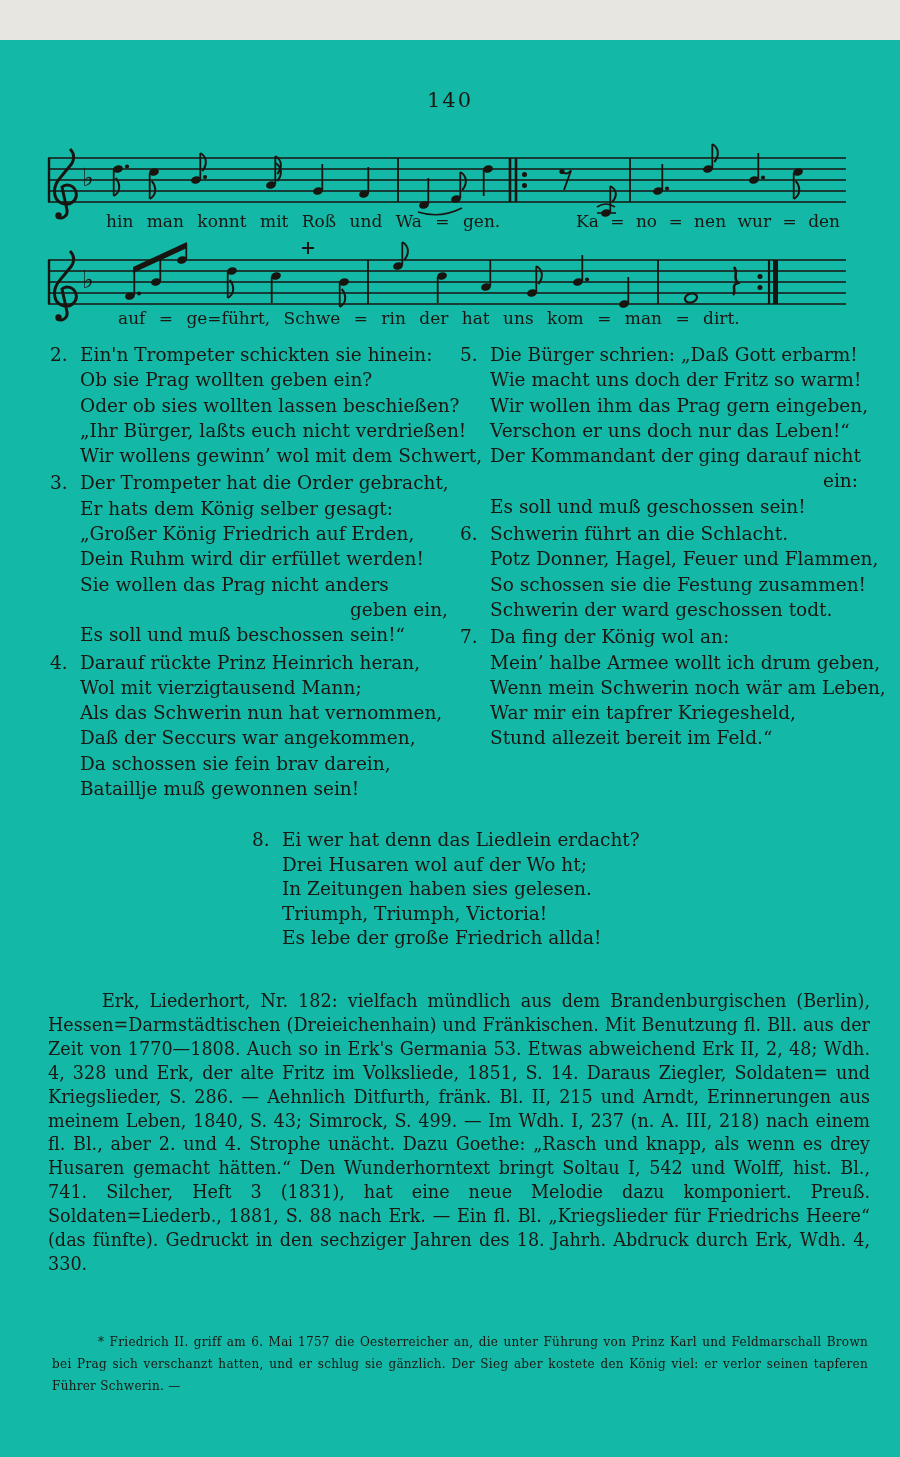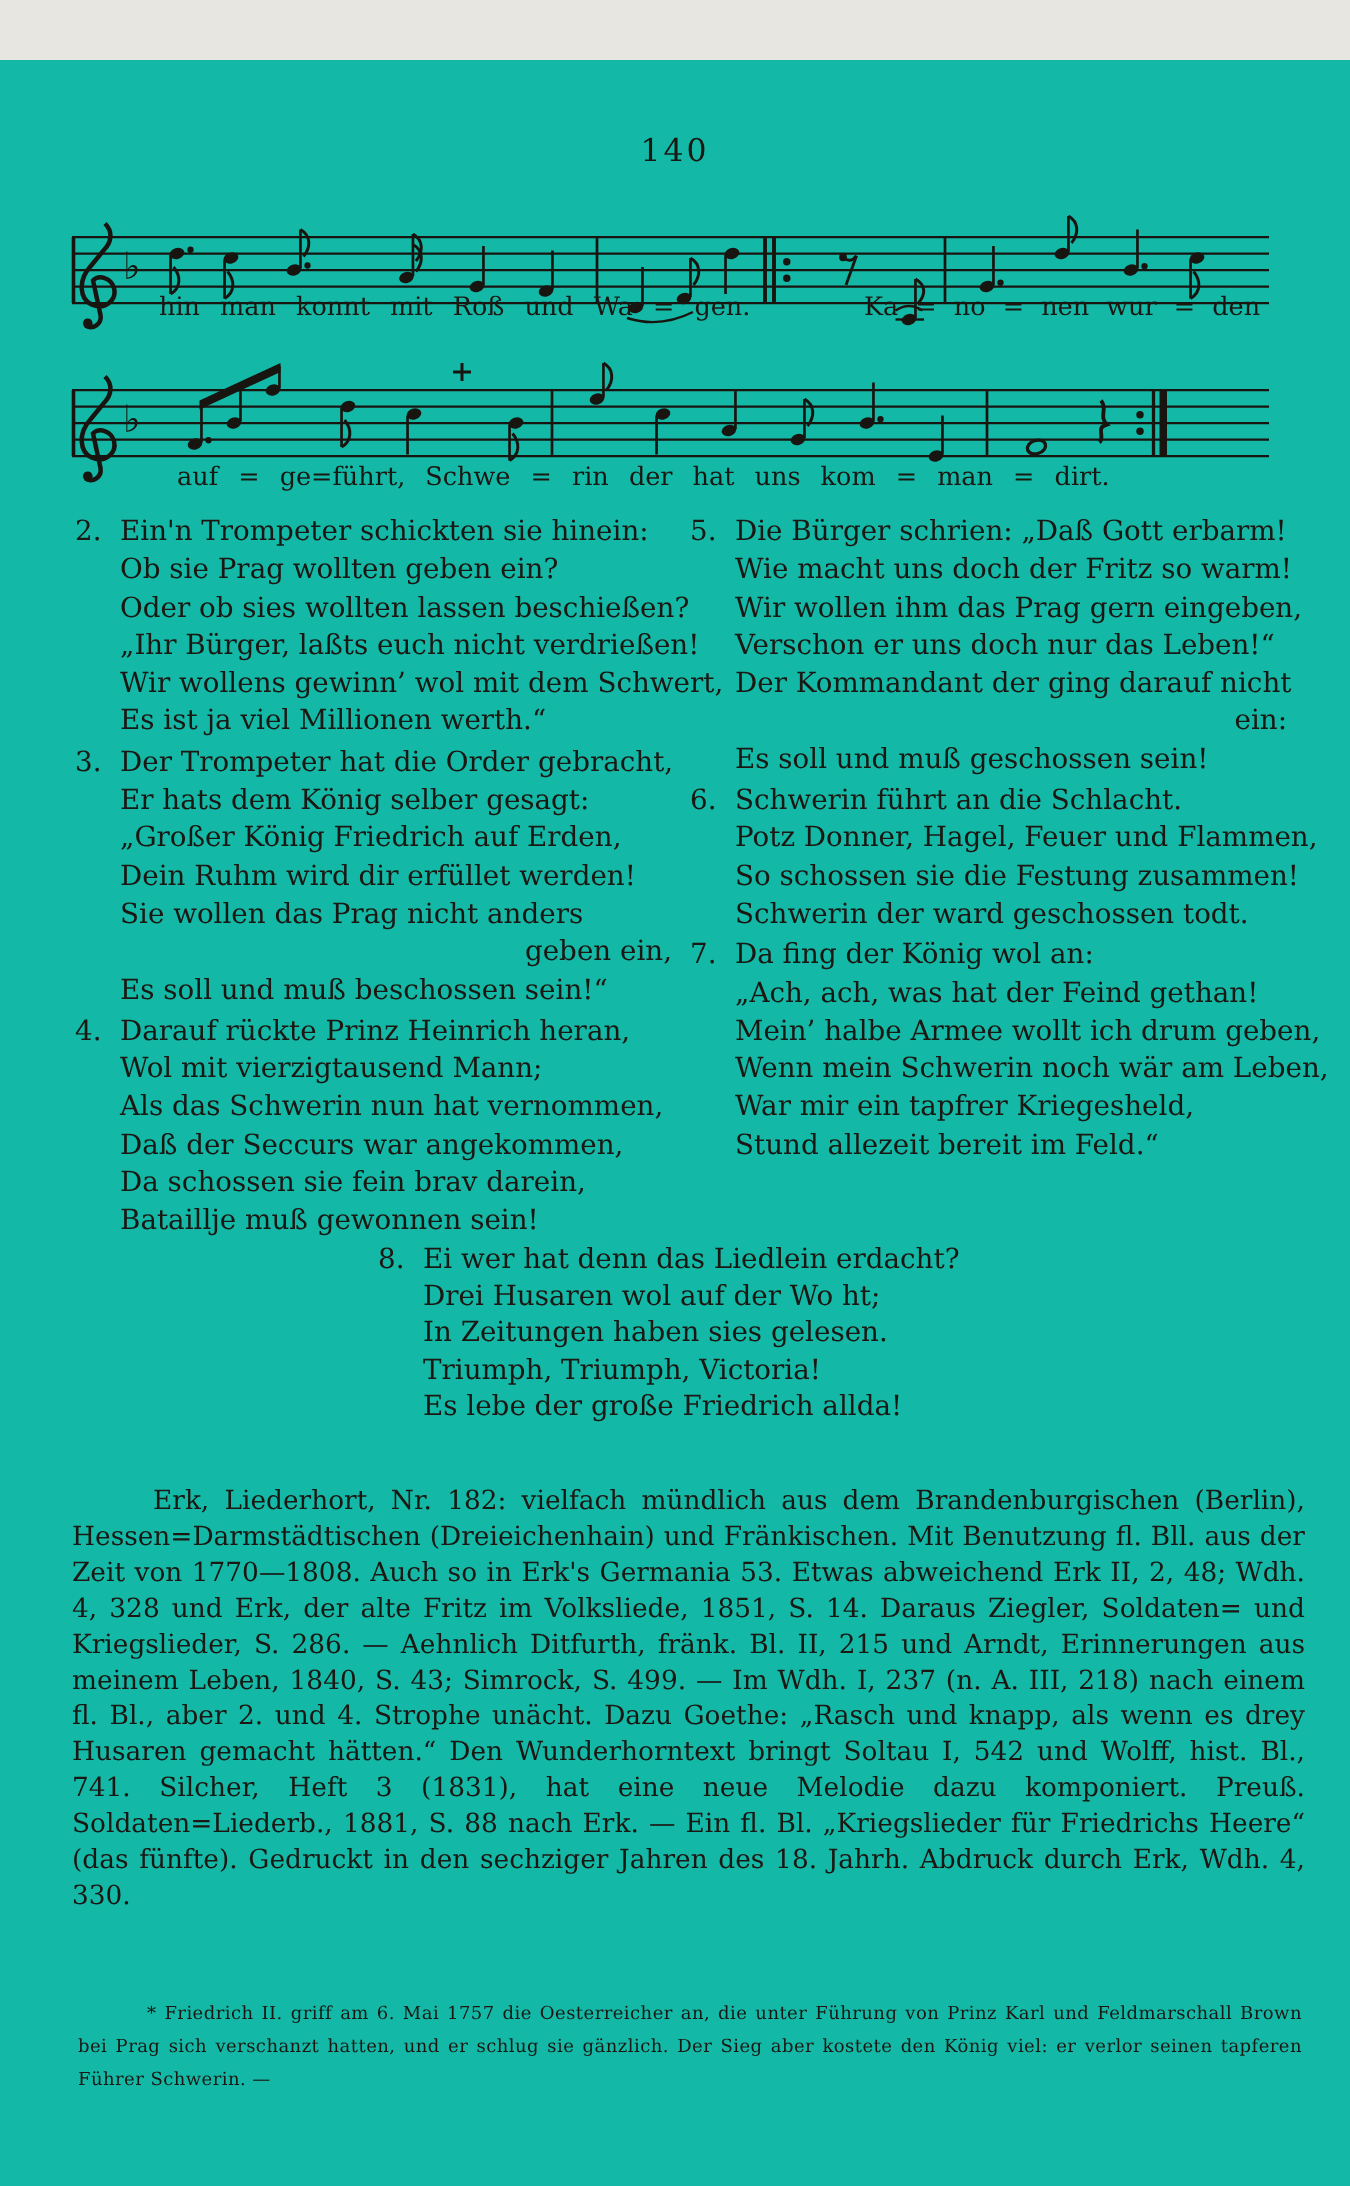--- a/index.html
+++ b/index.html
@@ -8,21 +8,21 @@
     font-family:"DejaVu Serif","Liberation Serif",serif;font-weight:400;
     color:#1b1712;overflow:hidden;margin-top:40px;
   }
   .pagenum{position:absolute;top:48px;left:0;width:100%;text-align:center;
     font-size:21px;letter-spacing:2px;}
   .staff{position:absolute;left:46px;width:812px;height:86px;}
   .staff1{top:98px;}
   .staff2{top:200px;}
   .lyrics{position:absolute;left:48px;width:812px;height:24px;font-size:17px;
     white-space:nowrap;}
-  .lyr1{top:155px;}
+  .lyr1{top:171px;}
   .lyr2{top:268px;}
   .lyr-a{position:absolute;left:58px;word-spacing:8px;}
   .lyr-b{position:absolute;left:528px;word-spacing:6px;}
   .lyr-c{position:absolute;left:70px;word-spacing:8px;}
   .col{position:absolute;top:302px;width:404px;font-size:18.5px;line-height:25.3px;}
   .col-left{left:50px;}
   .col-right{left:460px;}
   .verse{position:relative;padding-left:30px;margin:0 0 2px 0;}
   .vnum{position:absolute;left:0;top:0;}
   .vline{white-space:nowrap;}
@@ -223,21 +223,20 @@
   </div>
 
   <div class="col col-left" id="col-left">
       <div class="verse">
         <span class="vnum">2.</span>
         <div class="vline">Ein'n Trompeter schickten sie hinein:</div>
         <div class="vline">Ob sie Prag wollten geben ein?</div>
         <div class="vline">Oder ob sies wollten lassen beschießen?</div>
         <div class="vline">„Ihr Bürger, laßts euch nicht verdrießen!</div>
         <div class="vline">Wir wollens gewinn’ wol mit dem Schwert,</div>
-        <div class="vline">Es ist ja viel Millionen werth.“</div>
       </div>
       <div class="verse">
         <span class="vnum">3.</span>
         <div class="vline">Der Trompeter hat die Order gebracht,</div>
         <div class="vline">Er hats dem König selber gesagt:</div>
         <div class="vline">„Großer König Friedrich auf Erden,</div>
         <div class="vline">Dein Ruhm wird dir erfüllet werden!</div>
         <div class="vline">Sie wollen das Prag nicht anders</div>
         <div class="vline r">geben ein,</div>
         <div class="vline">Es soll und muß beschossen sein!“</div>
@@ -266,21 +265,20 @@
       <div class="verse">
         <span class="vnum">6.</span>
         <div class="vline">Schwerin führt an die Schlacht.</div>
         <div class="vline">Potz Donner, Hagel, Feuer und Flammen,</div>
         <div class="vline">So schossen sie die Festung zusammen!</div>
         <div class="vline">Schwerin der ward geschossen todt.</div>
       </div>
       <div class="verse">
         <span class="vnum">7.</span>
         <div class="vline">Da fing der König wol an:</div>
-        <div class="vline">„Ach, ach, was hat der Feind gethan!</div>
         <div class="vline">Mein’ halbe Armee wollt ich drum geben,</div>
         <div class="vline">Wenn mein Schwerin noch wär am Leben,</div>
         <div class="vline">War mir ein tapfrer Kriegesheld,</div>
         <div class="vline">Stund allezeit bereit im Feld.“</div>
       </div>
     </div>
   <div class="verse-center" id="col-center">
       <div class="verse">
         <span class="vnum">8.</span>
         <div class="vline">Ei wer hat denn das Liedlein erdacht?</div>

